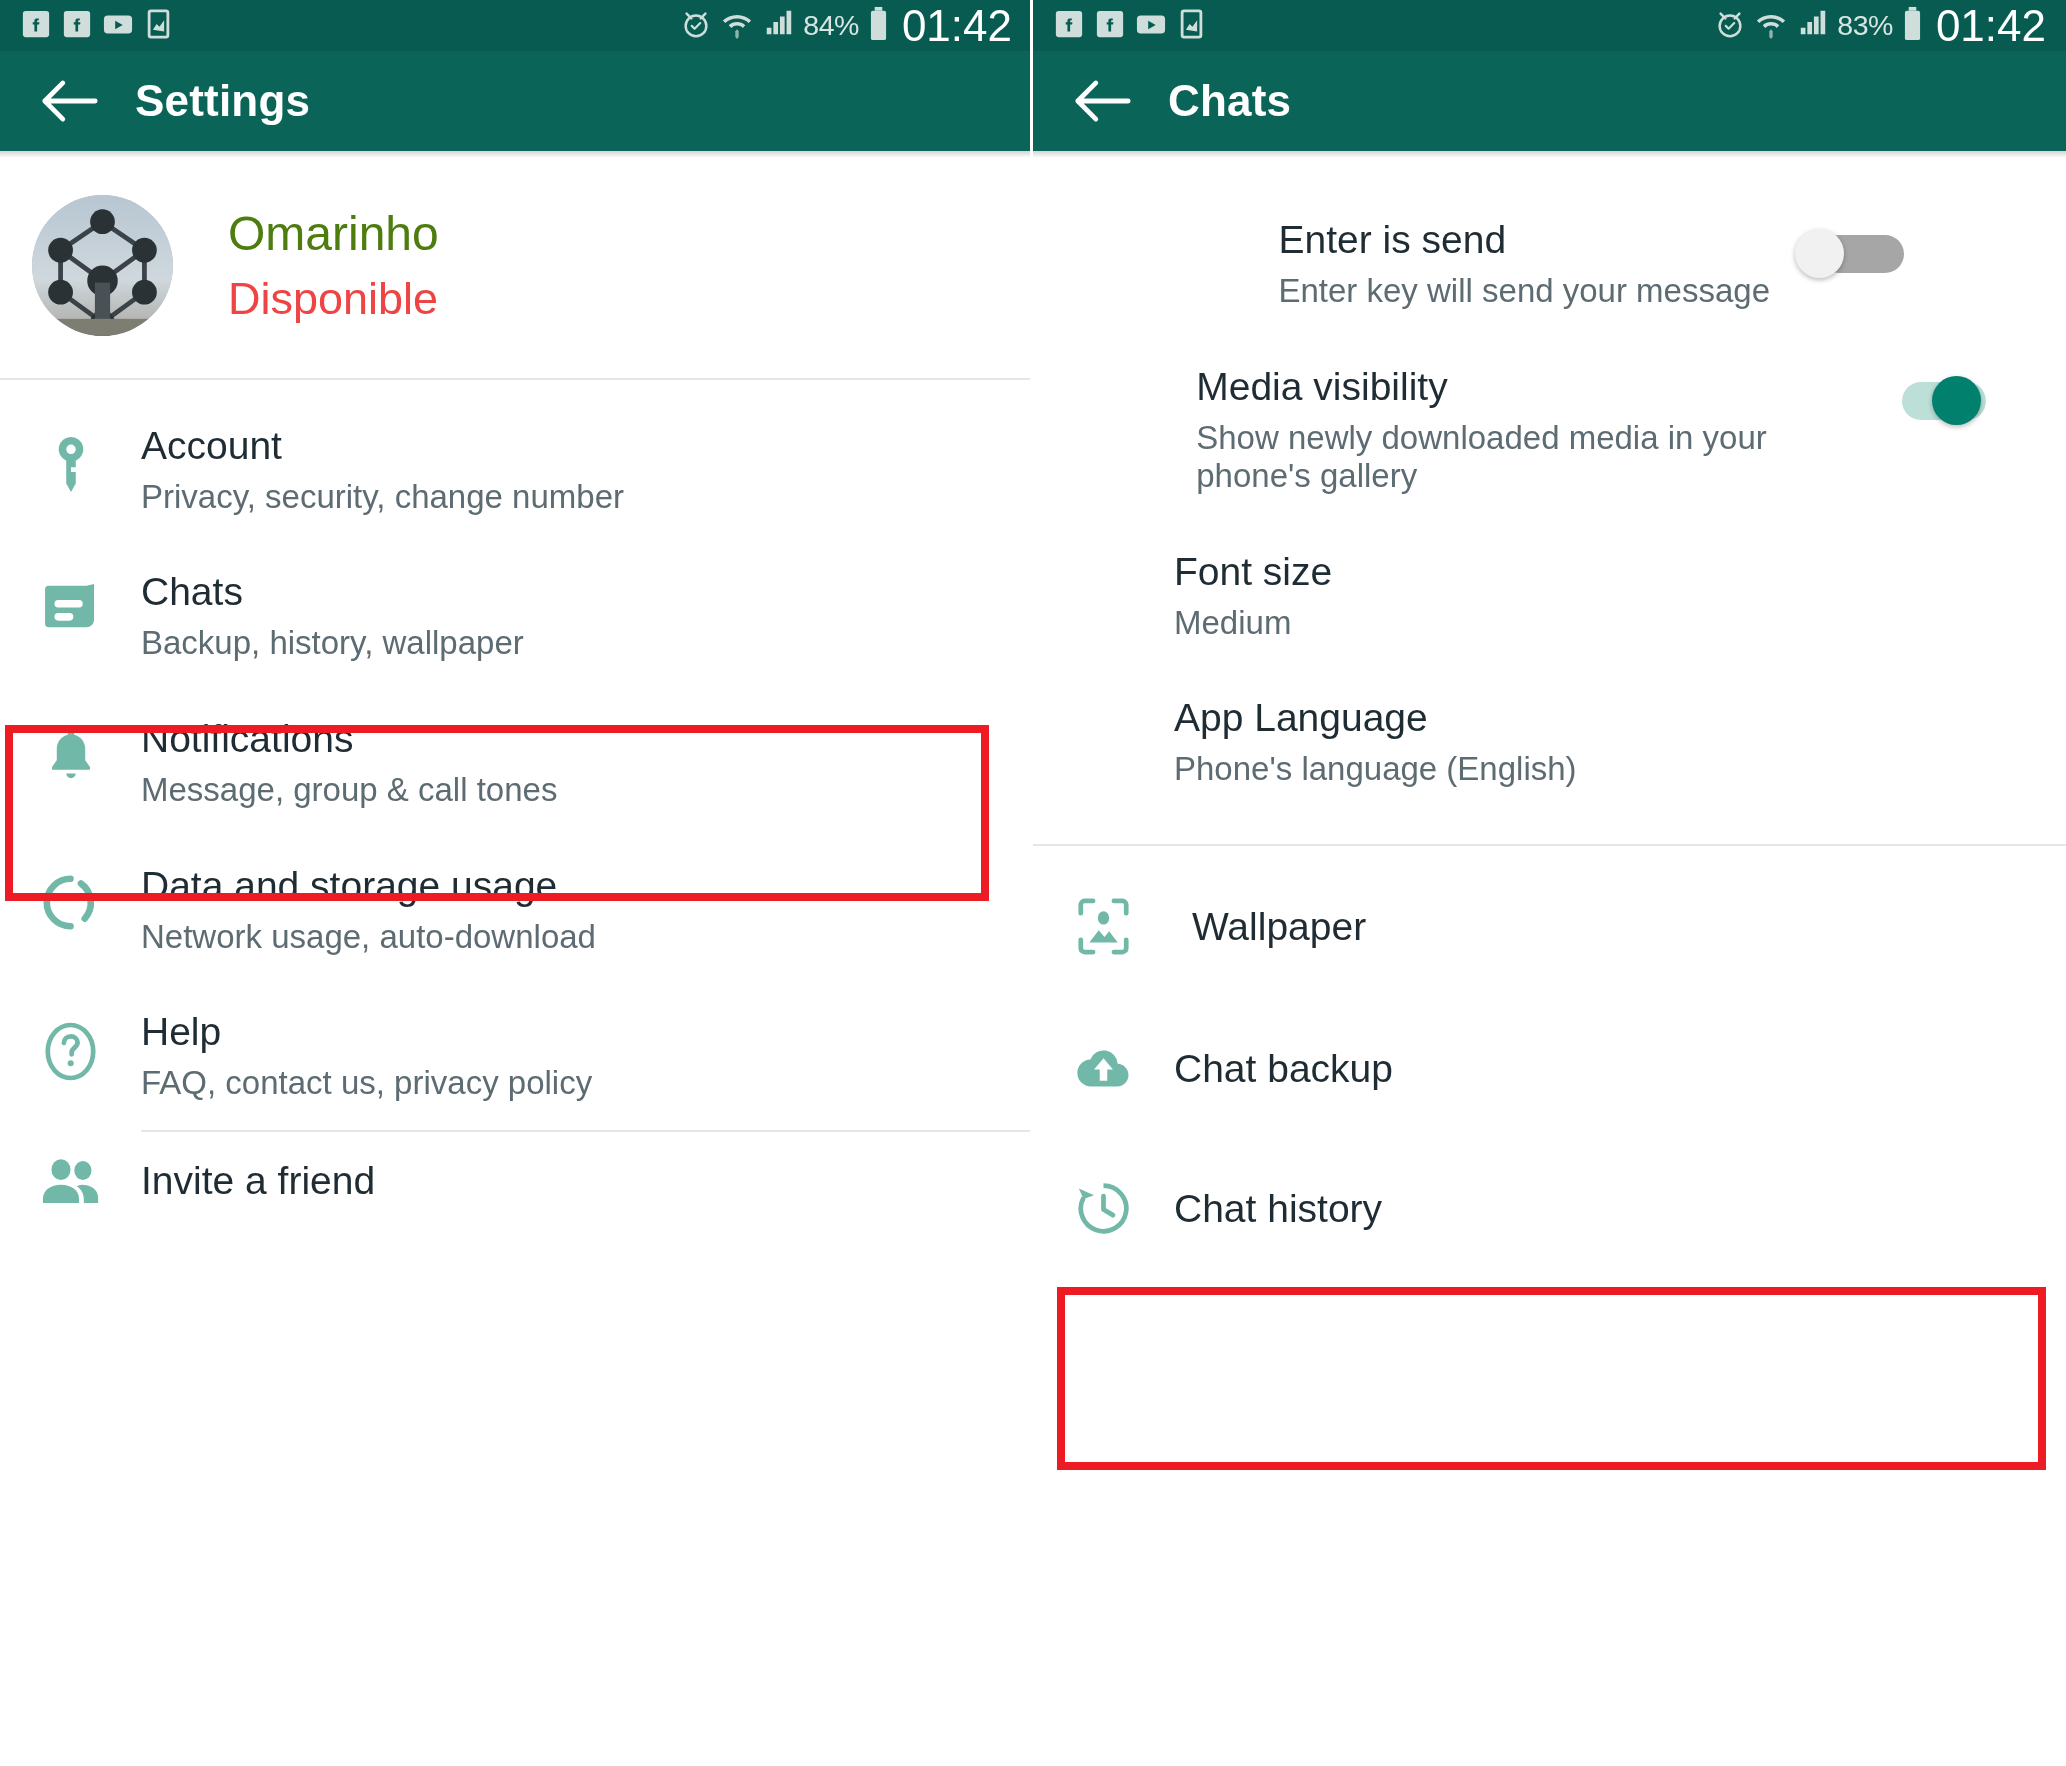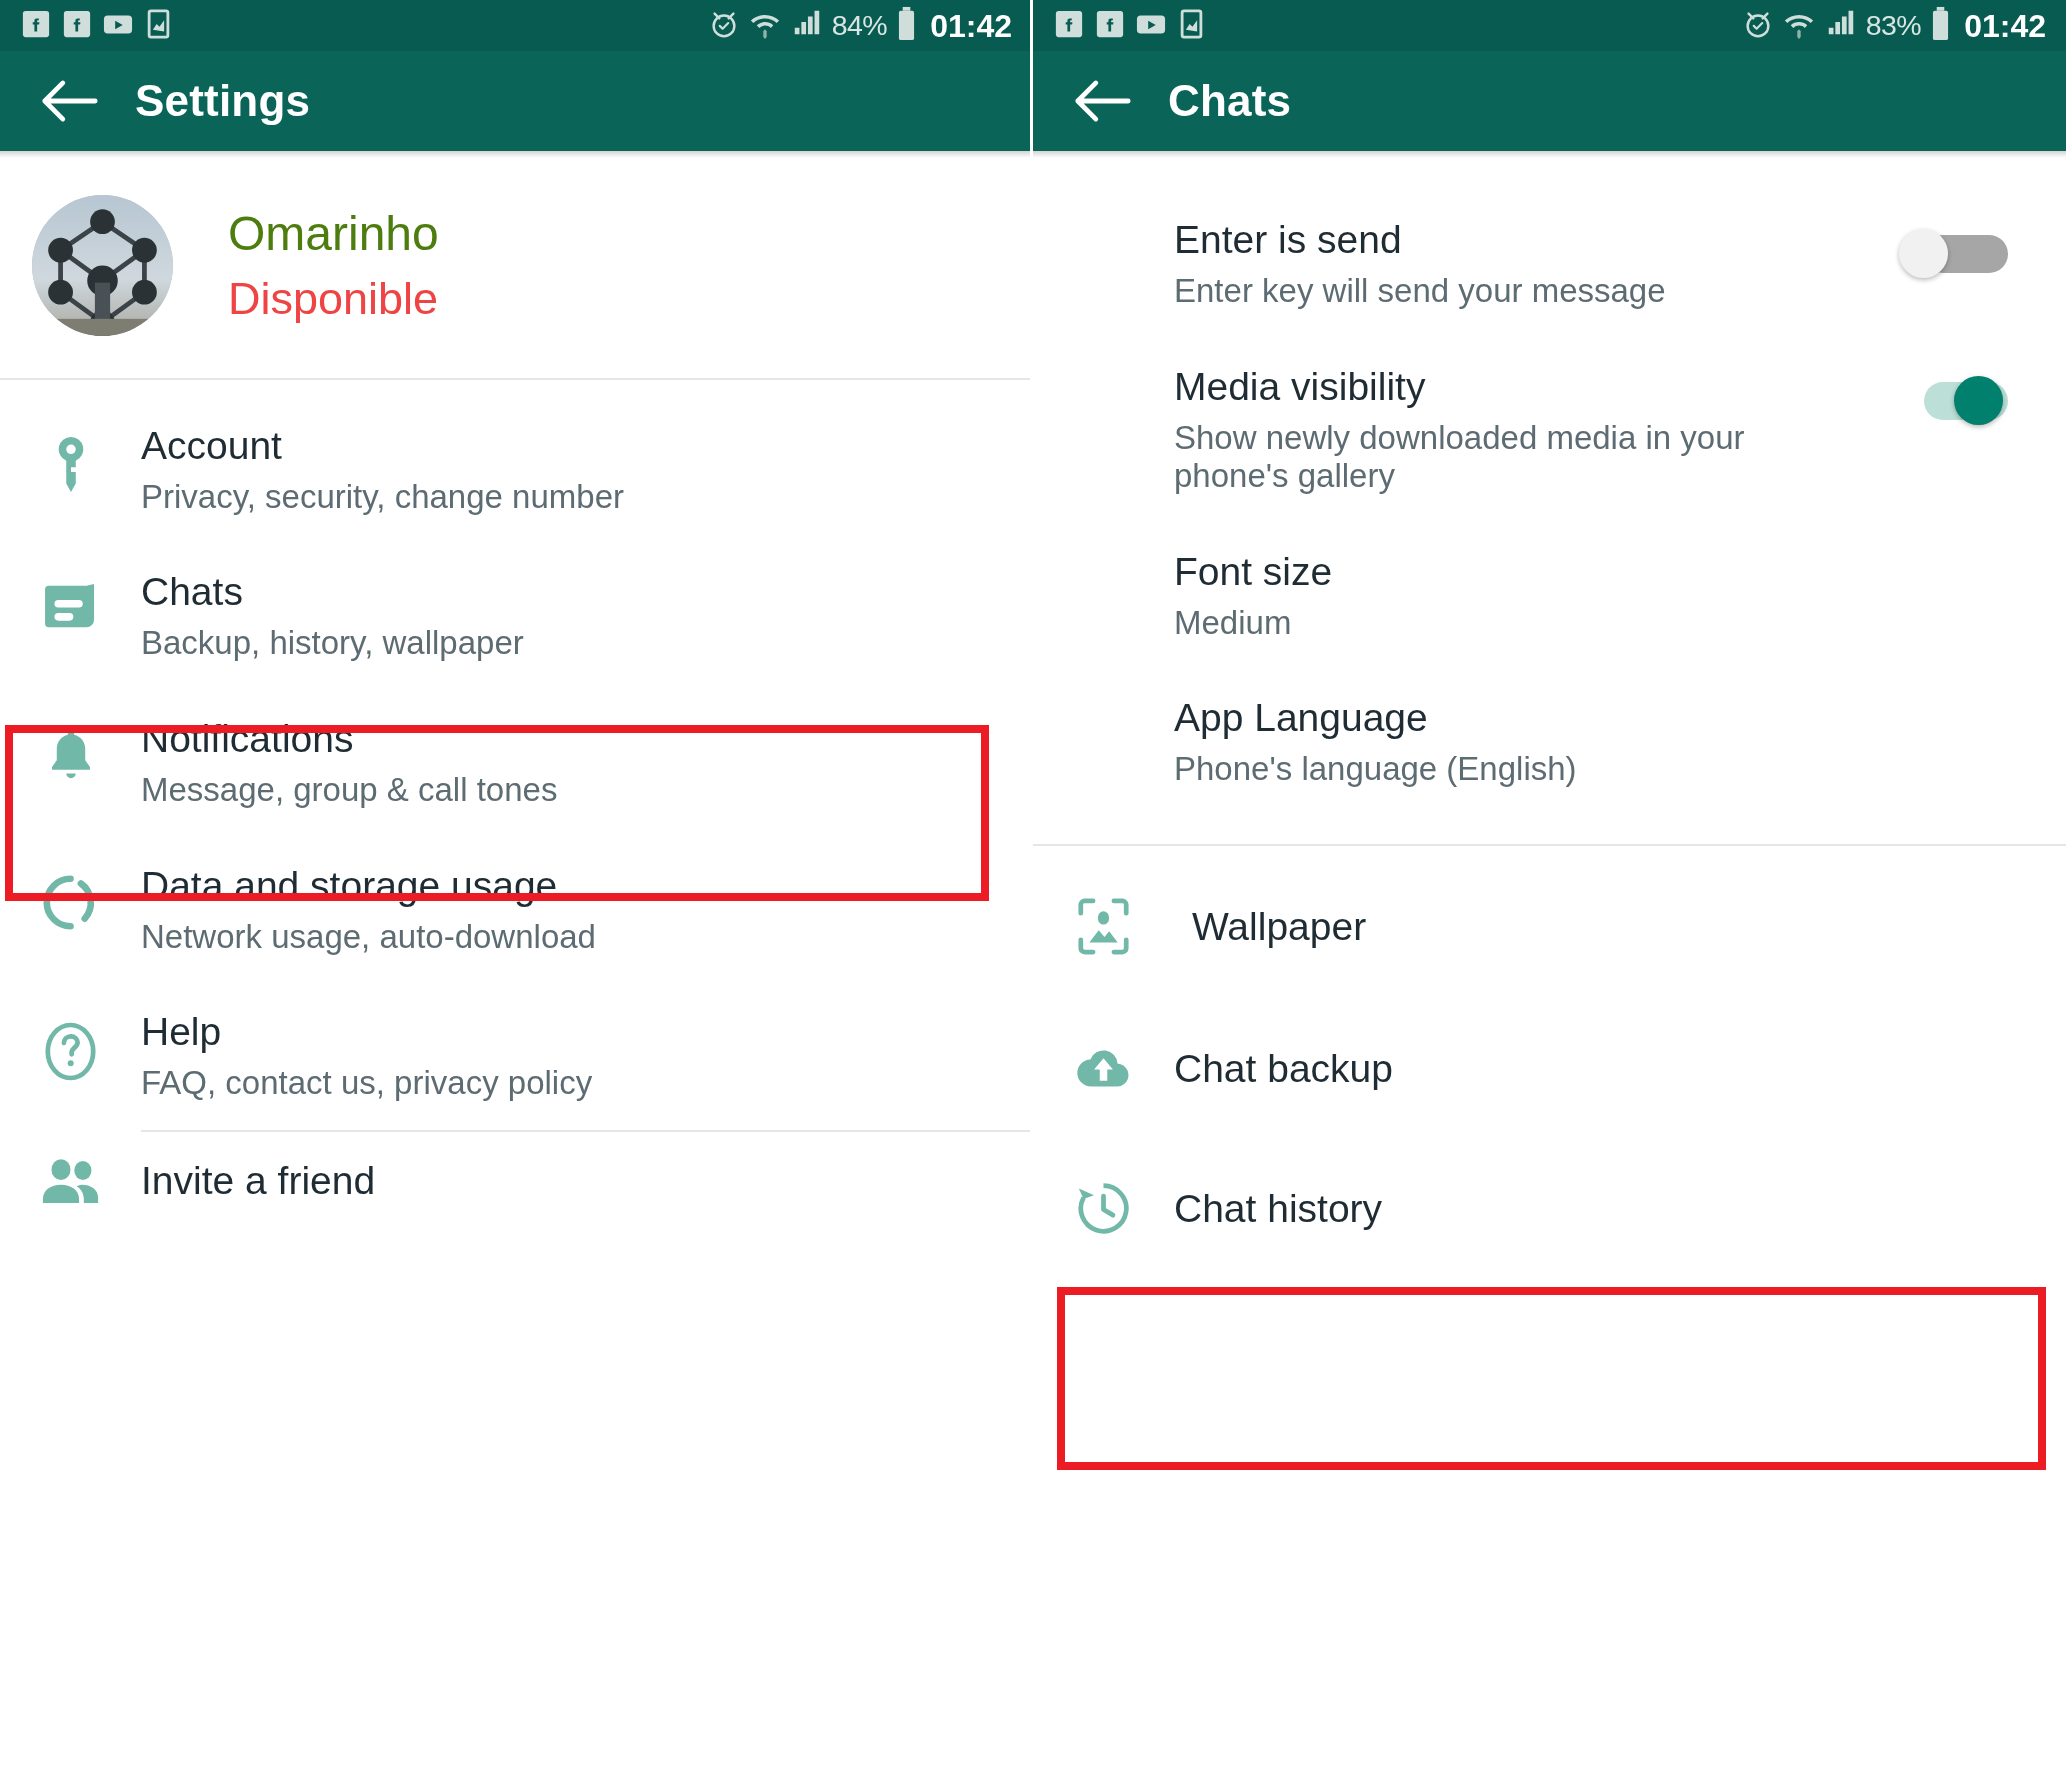--- a/index.html
+++ b/index.html
@@ -62,22 +62,22 @@
   .sicon { display: block; }
   .status-pct {
     color: #d9e5e2;
     font-size: 28.5px;
     font-weight: 400;
     letter-spacing: -0.5px;
     line-height: 1;
   }
   .status-time {
     color: #ffffff;
-    font-size: 32px;
-    font-weight: 700;
+    font-size: 44px;
+    font-weight: 400;
     letter-spacing: 0px;
     line-height: 1;
     margin-left: 4.8px;
   }
 
   
   .appbar {
     height: 100px;
     background: #0a6558;
     display: flex;
@@ -184,21 +184,21 @@
   }
   .row-sub {
     font-size: 33px;
     color: #5d6b72;
     margin-top: 9.5px;
     line-height: 1.17;
   }
   .row.no-sub { align-items: center; }
   .row.no-sub .row-icon { padding-top: 0; }
   .row.noicon { padding-left: 141px; padding-right: 57px; align-items: flex-end; }
-  .row.toggled { align-items: flex-start; justify-content: space-between; }
+  .row.toggled { align-items: flex-start; justify-content: center; }
 
   
   .toggle {
     width: 107px;
     height: 46px;
     position: relative;
     flex: 0 0 107px;
     margin-top: 11.4px;
     cursor: pointer;
   }

